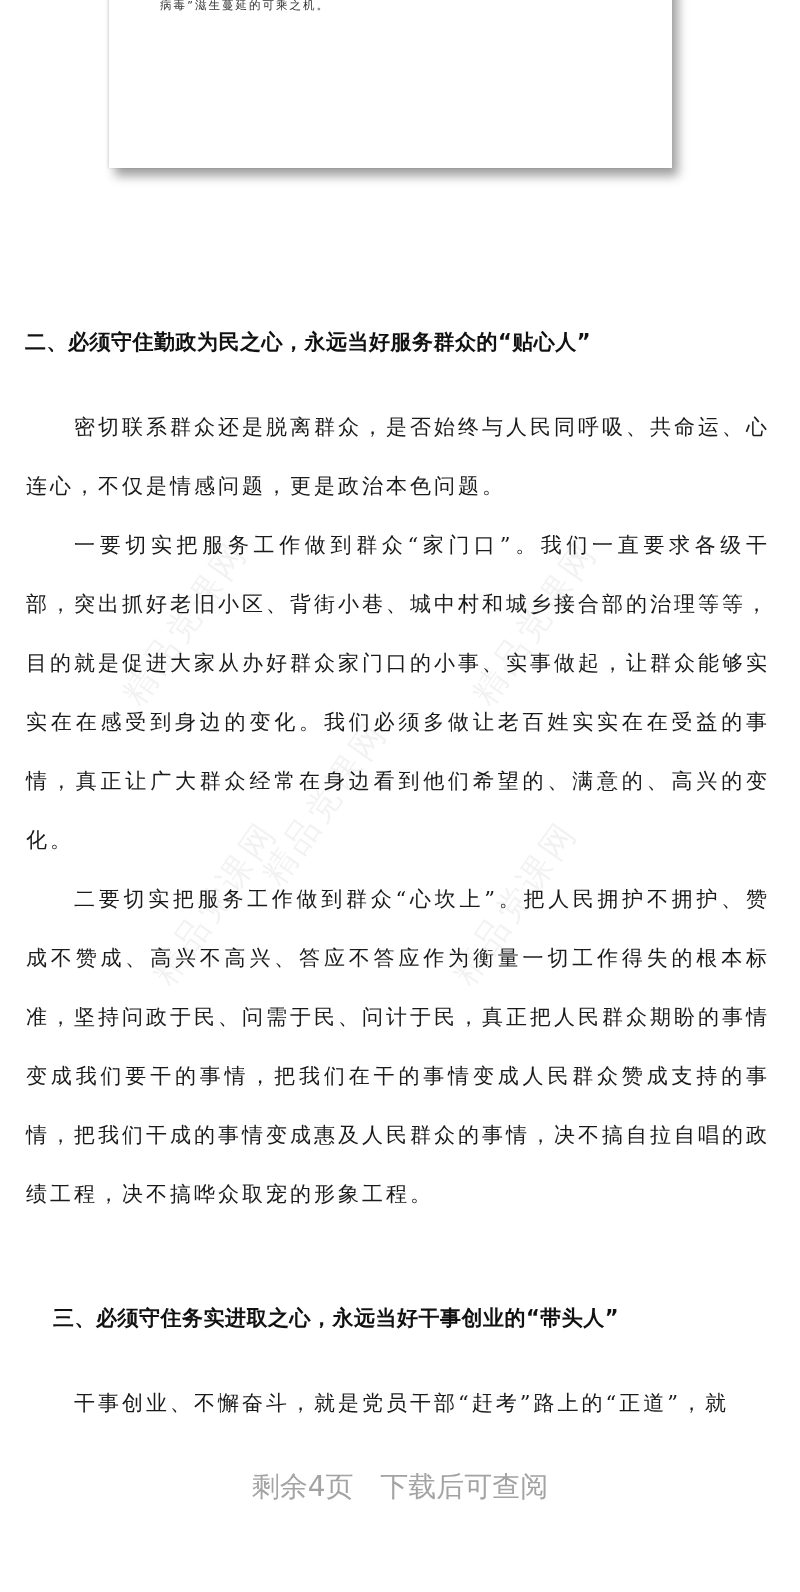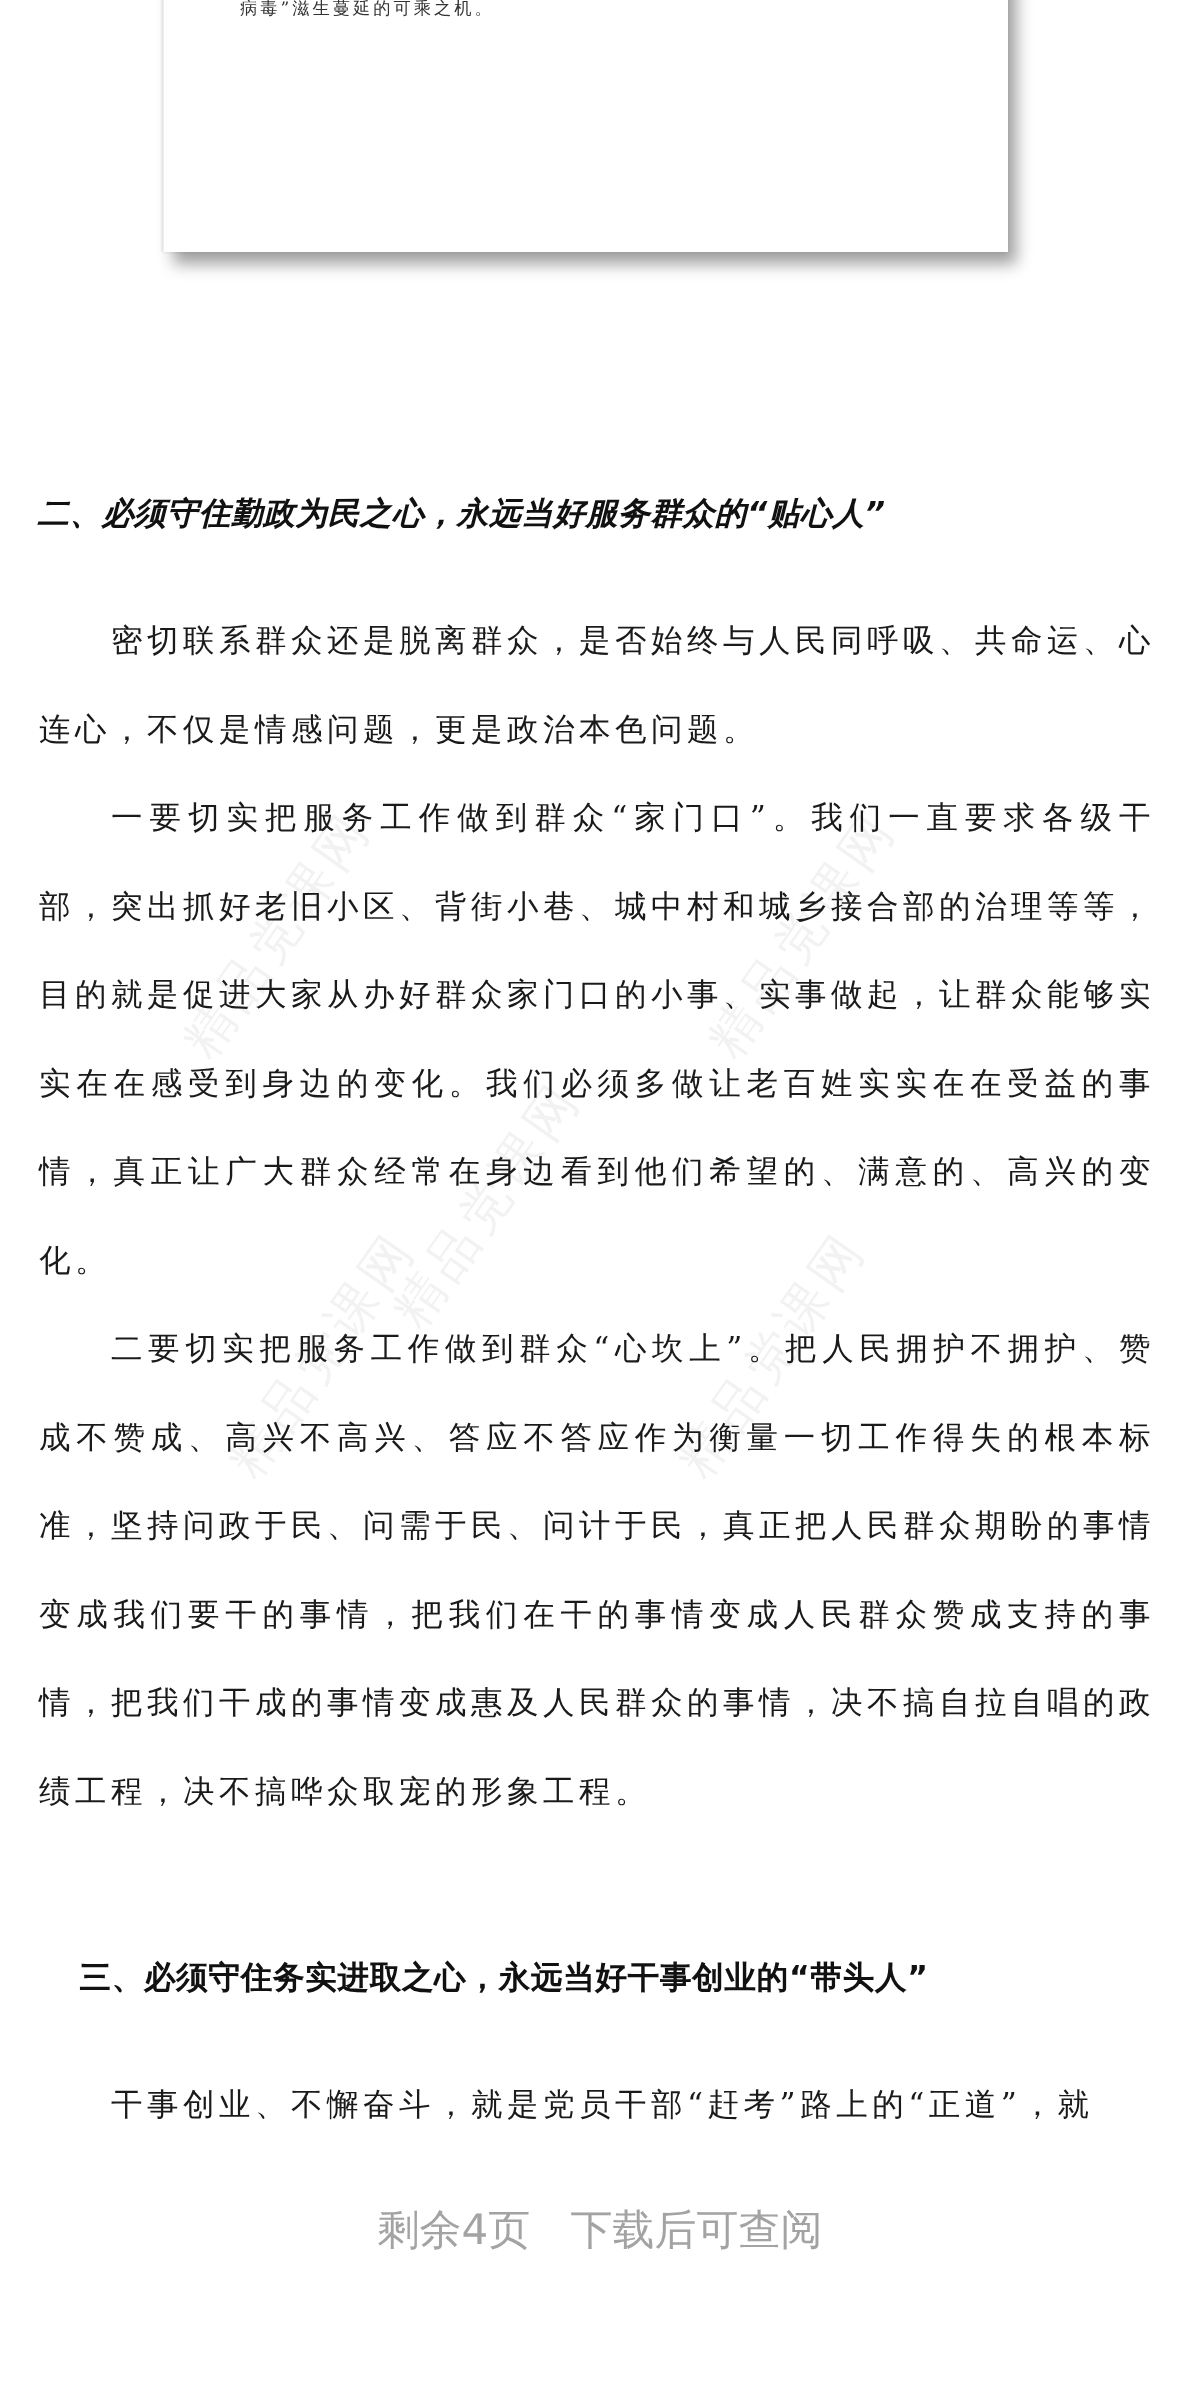--- a/index.html
+++ b/index.html
@@ -86,21 +86,21 @@
 <div class="page-card">
   <div class="card-text">病毒”滋生蔓延的可乘之机。</div>
 </div>
 
 <div class="watermark" style="left:90px; top:600px;">精品党课网</div>
 <div class="watermark" style="left:440px; top:600px;">精品党课网</div>
 <div class="watermark" style="left:230px; top:780px;">精品党课网</div>
 <div class="watermark" style="left:120px; top:880px;">精品党课网</div>
 <div class="watermark" style="left:420px; top:880px;">精品党课网</div>
 
-<div class="heading" style="top:328px;font-style:italic;">二、必须守住勤政为民之心，永远当好服务群众的“贴心人”</div>
+<div class="heading" style="top:328px;">二、必须守住勤政为民之心，永远当好服务群众的“贴心人”</div>
 
 <div class="body-text" style="top:398px;">
   <p>密切联系群众还是脱离群众，是否始终与人民同呼吸、共命运、心连心，不仅是情感问题，更是政治本色问题。</p>
   <p>一要切实把服务工作做到群众“家门口”。我们一直要求各级干部，突出抓好老旧小区、背街小巷、城中村和城乡接合部的治理等等，目的就是促进大家从办好群众家门口的小事、实事做起，让群众能够实实在在感受到身边的变化。我们必须多做让老百姓实实在在受益的事情，真正让广大群众经常在身边看到他们希望的、满意的、高兴的变化。</p>
   <p>二要切实把服务工作做到群众“心坎上”。把人民拥护不拥护、赞成不赞成、高兴不高兴、答应不答应作为衡量一切工作得失的根本标准，坚持问政于民、问需于民、问计于民，真正把人民群众期盼的事情变成我们要干的事情，把我们在干的事情变成人民群众赞成支持的事情，把我们干成的事情变成惠及人民群众的事情，决不搞自拉自唱的政绩工程，决不搞哗众取宠的形象工程。</p>
 </div>
 
 <div class="heading" style="top:1304px;margin-left:28px;">三、必须守住务实进取之心，永远当好干事创业的“带头人”</div>
 
 <div class="body-text" style="top:1374px; height:46px; overflow:hidden;">

